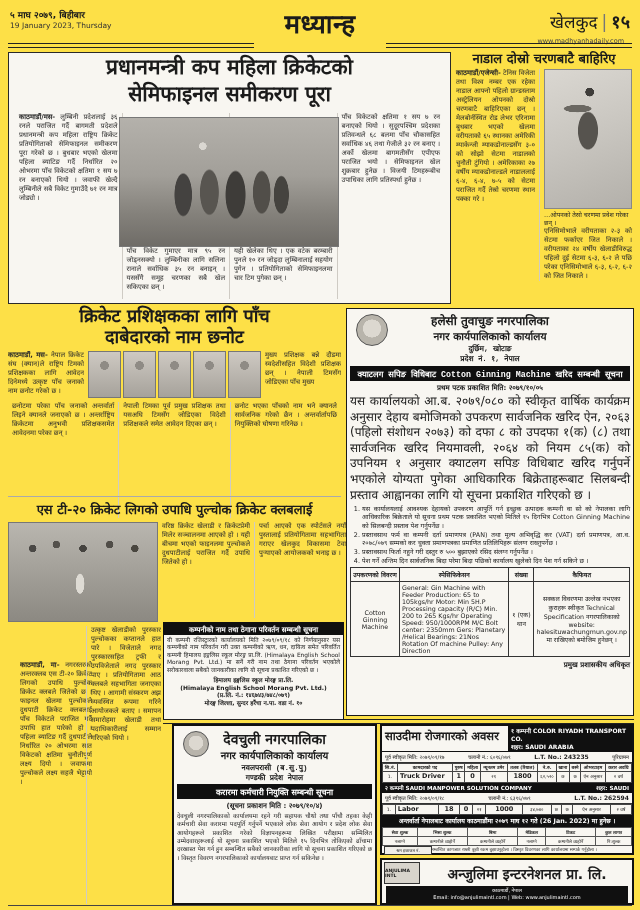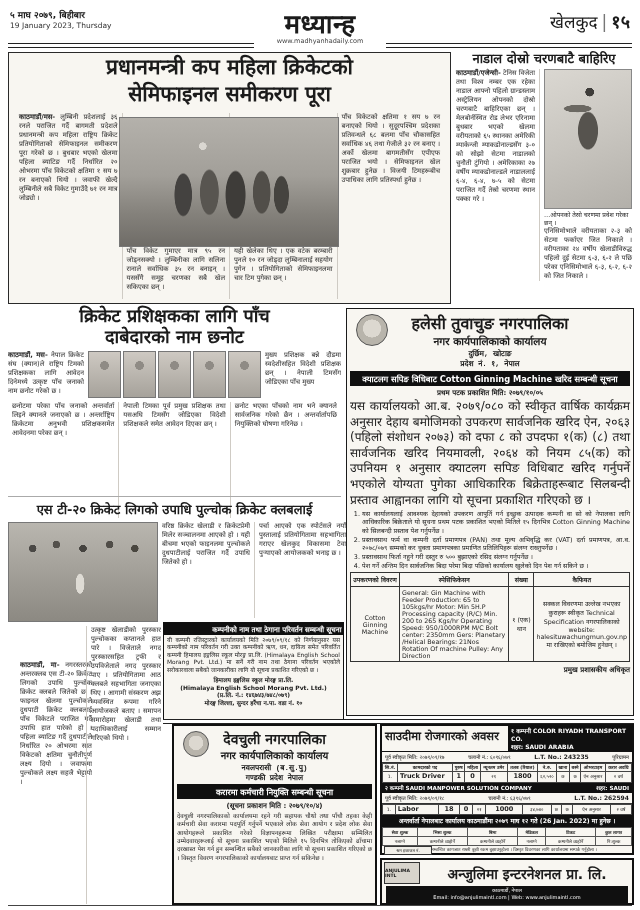--- a/index.html
+++ b/index.html
@@ -1,27 +1,27 @@
 <!DOCTYPE html>
 <html><head>
 <meta charset="utf-8">
 <style>
   html,body{margin:0;padding:0;background:#e8e6e2;}
-  .page{position:relative;width:640px;height:910px;background:#ffffff;color:#1b1b1b;
+  .page{position:relative;width:640px;height:910px;background:#fde047;color:#1b1b1b;
         font-family:"DejaVu Sans","Liberation Sans",sans-serif;overflow:hidden;margin:0 auto;}
   .abs{position:absolute;}
   .jt{text-align:justify;}
   .bodytxt{font-size:6.8px;line-height:1.32;color:#2a2a2a;}
   .dl{font-weight:bold;}
   
   .hdr-date{left:10px;top:8px;}
   .hdr-date .np{font-size:9px;font-weight:bold;}
   .hdr-date .en{font-size:7.5px;color:#333;}
   .masthead{left:0;right:0;top:5px;text-align:center;font-size:26px;font-weight:bold;letter-spacing:.5px;}
-  .website{left:0;right:0;top:37px;text-align:center;font-size:6.5px;color:#444;}
+  .website{left:0;right:16px;top:37px;text-align:right;font-size:6.5px;color:#444;}
   .hdr-right{right:10px;top:9px;font-size:17px;}
   .hdr-right .pg{font-weight:bold;font-size:18px;}
   .hdr-right .sep{color:#777;padding:0 4px;}
   .dbl{height:3px;border-top:1.5px solid #222;border-bottom:1px solid #222;}
   .rule-l{left:8px;width:246px;top:43px;}
   .rule-r{left:386px;width:246px;top:43px;}
   
   .main-art{left:8px;top:52px;width:441px;height:250px;border:1px solid #2a2a2a;background:#f8f6f1;}
   .main-art h1{margin:3px 8px 0;text-align:center;font-size:21px;line-height:1.12;font-weight:bold;}
   .cols4{position:absolute;left:6px;right:6px;top:60px;bottom:4px;display:flex;}
@@ -76,36 +76,36 @@
   .league-sb{left:162px;top:522px;width:88px;height:96px;overflow:hidden;}
   .league-sc{left:254px;top:522px;width:87px;height:96px;overflow:hidden;border-left:1px solid #cfcbc4;padding-left:4px;}
   .league-c1{left:20px;top:626px;width:72px;height:278px;overflow:hidden;margin-top:35px;}
   .league-c2{left:86px;top:626px;width:70px;height:278px;overflow:hidden;border-left:1px solid #cfcbc4;padding-left:4px;}
   
   .halesi{left:346px;top:308px;width:288px;height:408px;border:1px solid #1a1a1a;background:#f8f6f1;padding:3px;box-sizing:border-box;}
   .emblem{width:30px;height:30px;border-radius:50%;border:1px solid #555;
     background:radial-gradient(circle at 50% 45%, #dcd8d0 0 40%, #b8b4ab 41% 100%);}
   .org-head{position:relative;text-align:center;}
   .org-head .emblem{position:absolute;left:6px;top:2px;}
-  .org1{font-size:16px;font-weight:bold;}
+  .org1{font-size:12px;font-weight:bold;}
   .org2{font-size:10.5px;font-weight:bold;}
   .org3,.org4{font-size:7.5px;font-weight:bold;font-family:Liberation Mono, monospace;}
   .band{background:#101010;color:#fff;font-weight:bold;text-align:center;padding:2px 1px;}
-  .halesi .band{font-size:8.3px;margin-top:3px;}
+  .halesi .band{font-size:8.3px;margin-top:3px;font-family:Liberation Mono, monospace;}
   .pubdate{text-align:center;font-size:7px;font-weight:bold;margin:2px 0;}
   .small{font-size:12px;line-height:1.3;}
   .halesi ol{margin:2px 0 2px 12px;padding:0;}
   .halesi li{font-size:6.4px;line-height:1.28;text-align:justify;margin-bottom:1px;}
   .ntable{width:100%;border-collapse:collapse;margin-top:2px;}
   .ntable th,.ntable td{border:1px solid #333;font-size:6.3px;padding:2px;vertical-align:middle;}
   .ntable th{text-align:center;font-weight:bold;}
   .signoff{text-align:right;font-size:7px;font-weight:bold;margin-top:3px;}
   
   .company{left:163px;top:622px;width:181px;height:98px;border:1px solid #111;background:#f8f6f1;box-sizing:border-box;}
-  .company .band{font-size:7px;padding:1.5px;text-align:right;}
+  .company .band{font-size:7px;padding:1.5px;}
   .company .body{font-size:5.9px;line-height:1.25;padding:2px 3px;}
   .company .foot{text-align:center;font-size:6px;font-weight:bold;line-height:1.3;}
   
   .devchuli{left:172px;top:724px;width:205px;height:181px;border:2px solid #111;background:#f8f6f1;padding:3px;box-sizing:border-box;}
   .devchuli .emblem{width:24px;height:24px;}
   .devchuli .org1{font-size:14px;}
   .devchuli .org2{font-size:10px;}
   .devchuli .band{font-size:8px;margin-top:2px;}
   .devchuli .body{font-size:6.2px;line-height:1.35;text-align:justify;margin-top:2px;}
   

